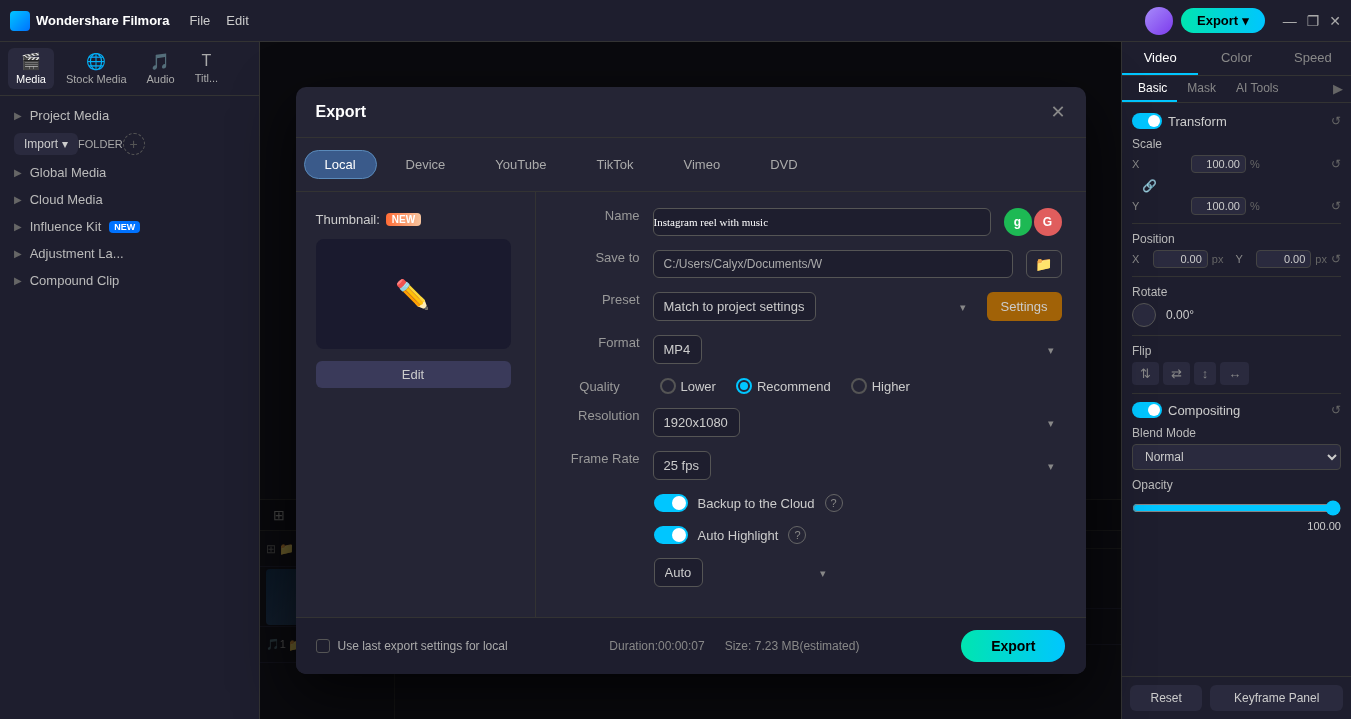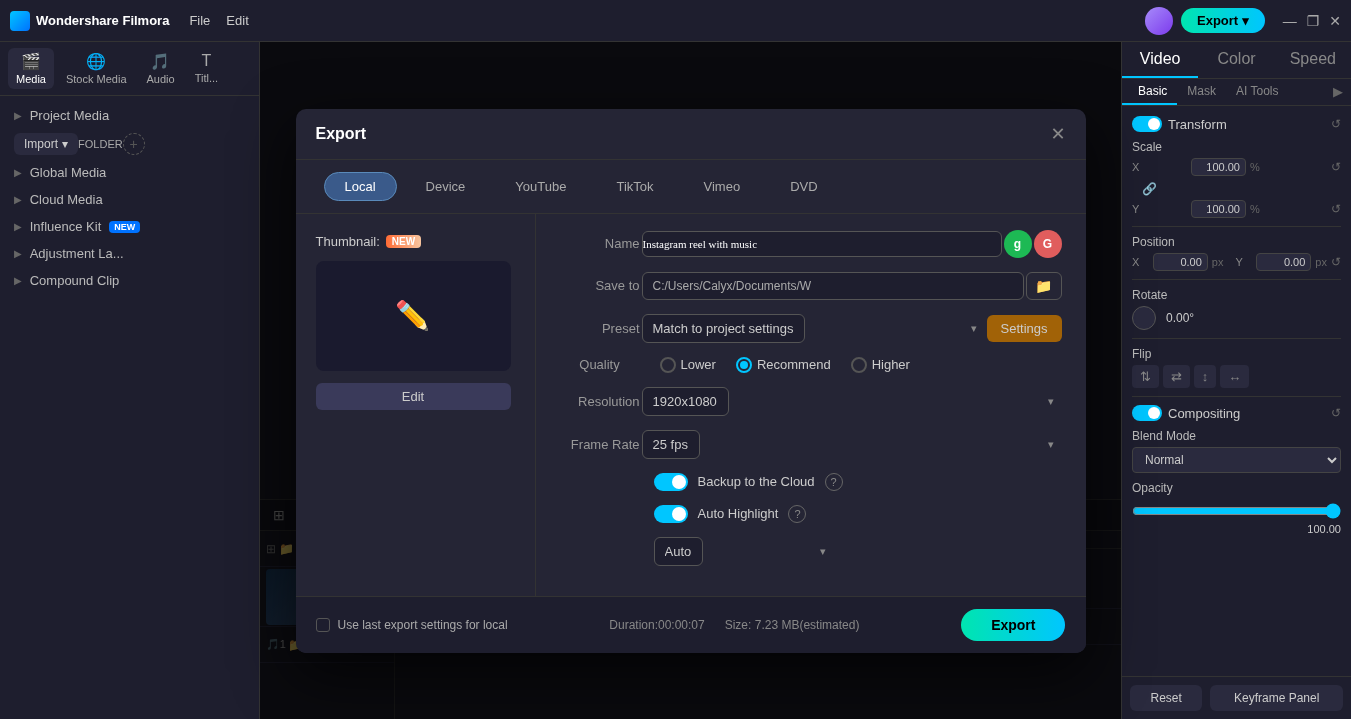--- a/index.html
+++ b/index.html
@@ -287,21 +287,21 @@
       flex-direction: column;
     }
     .right-tabs {
       display: flex;
       border-bottom: 1px solid #333;
     }
     .right-tab {
       flex: 1;
       text-align: center;
       padding: 8px 4px;
-      font-size: 16px;
+      font-size: 13px;
       color: #888;
       cursor: pointer;
       border-bottom: 2px solid transparent;
     }
     .right-tab.active {
       color: #fff;
       border-bottom: 2px solid #00c6ff;
     }
     .right-subtabs {
       display: flex;
@@ -476,21 +476,21 @@
       background: none;
       border: none;
       color: #888;
       font-size: 18px;
       cursor: pointer;
     }
     .modal-tabs {
       display: flex;
       align-items: flex-end;
       gap: 8px;
-      padding: 12px 28px;
+      padding: 12px 8px;
       border-bottom: 1px solid #333;
     }
     .m-tab {
       padding: 6px 20px;
       border-radius: 16px;
       font-size: 13px;
       cursor: pointer;
       color: #aaa;
       border: 1px solid transparent;
     }
@@ -560,23 +560,22 @@
     }
     .output-title {
       font-size: 14px;
       color: #fff;
       font-weight: 600;
       margin-bottom: 16px;
     }
 
     .form-row {
       display: flex;
-      align-items: center;
       margin-bottom: 14px;
-      gap: 2px;
+      gap: 13px;
     }
     .form-label {
       width: 80px;
       font-size: 13px;
       color: #999;
       text-align: right;
     }
     .form-input {
       background: #1e1e2e;
       border: 1px solid #555;
@@ -964,20 +963,28 @@
             <div class="form-row">
               <span class="form-label">Preset</span>
               <div class="select-wrapper">
                 <select class="form-select">
                   <option>Match to project settings</option>
                 </select>
               </div>
               <button class="settings-btn">Settings</button>
             </div>
 
+            <div class="form-row">
+              <span class="form-label">Format</span>
+              <div class="select-wrapper">
+                <select class="form-select">
+                  <option>MP4</option>
+                </select>
+              </div>
+            </div>
 
             <div class="quality-row">
               <span class="quality-label">Quality</span>
               <label class="radio-option">
                 <div class="radio-circle"></div>
                 <span>Lower</span>
               </label>
               <label class="radio-option">
                 <div class="radio-circle checked"></div>
                 <span>Recommend</span>

